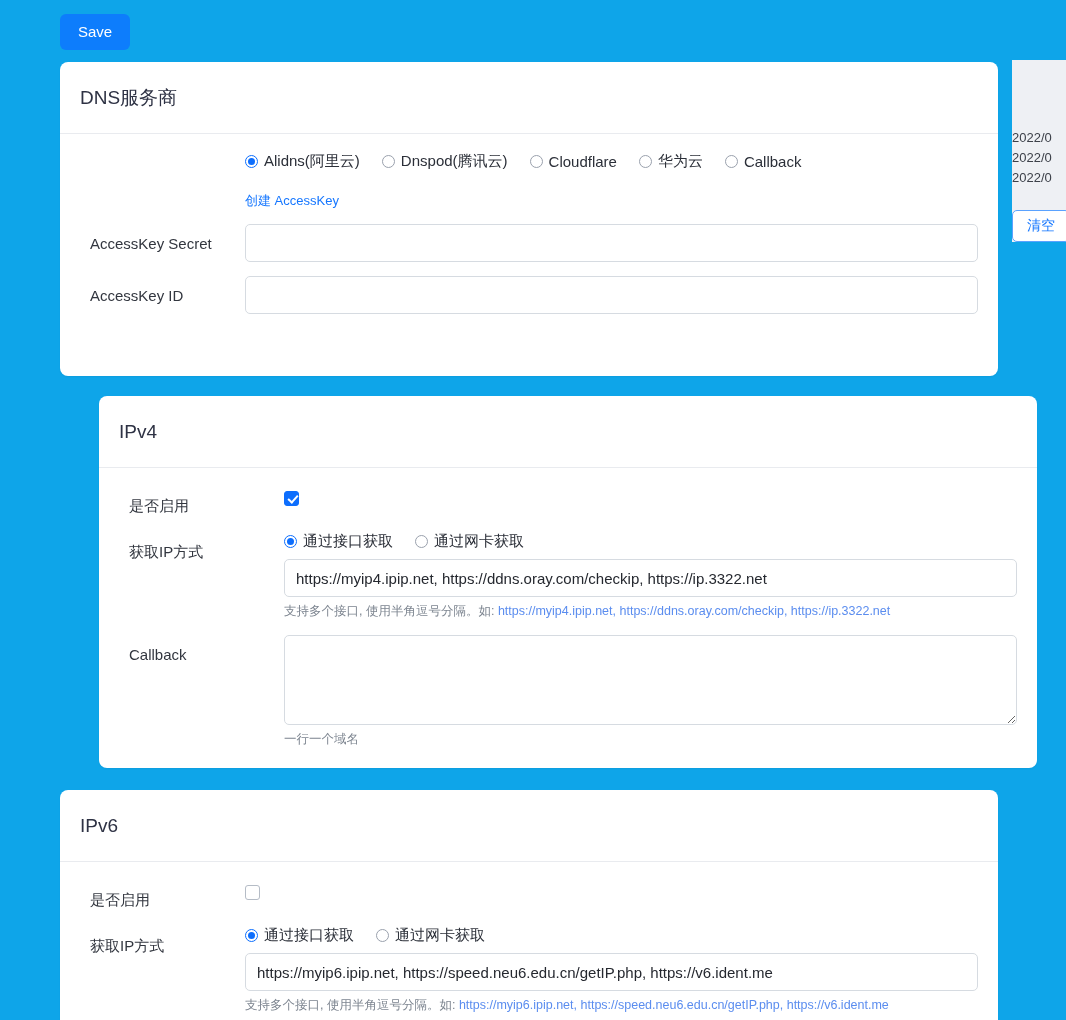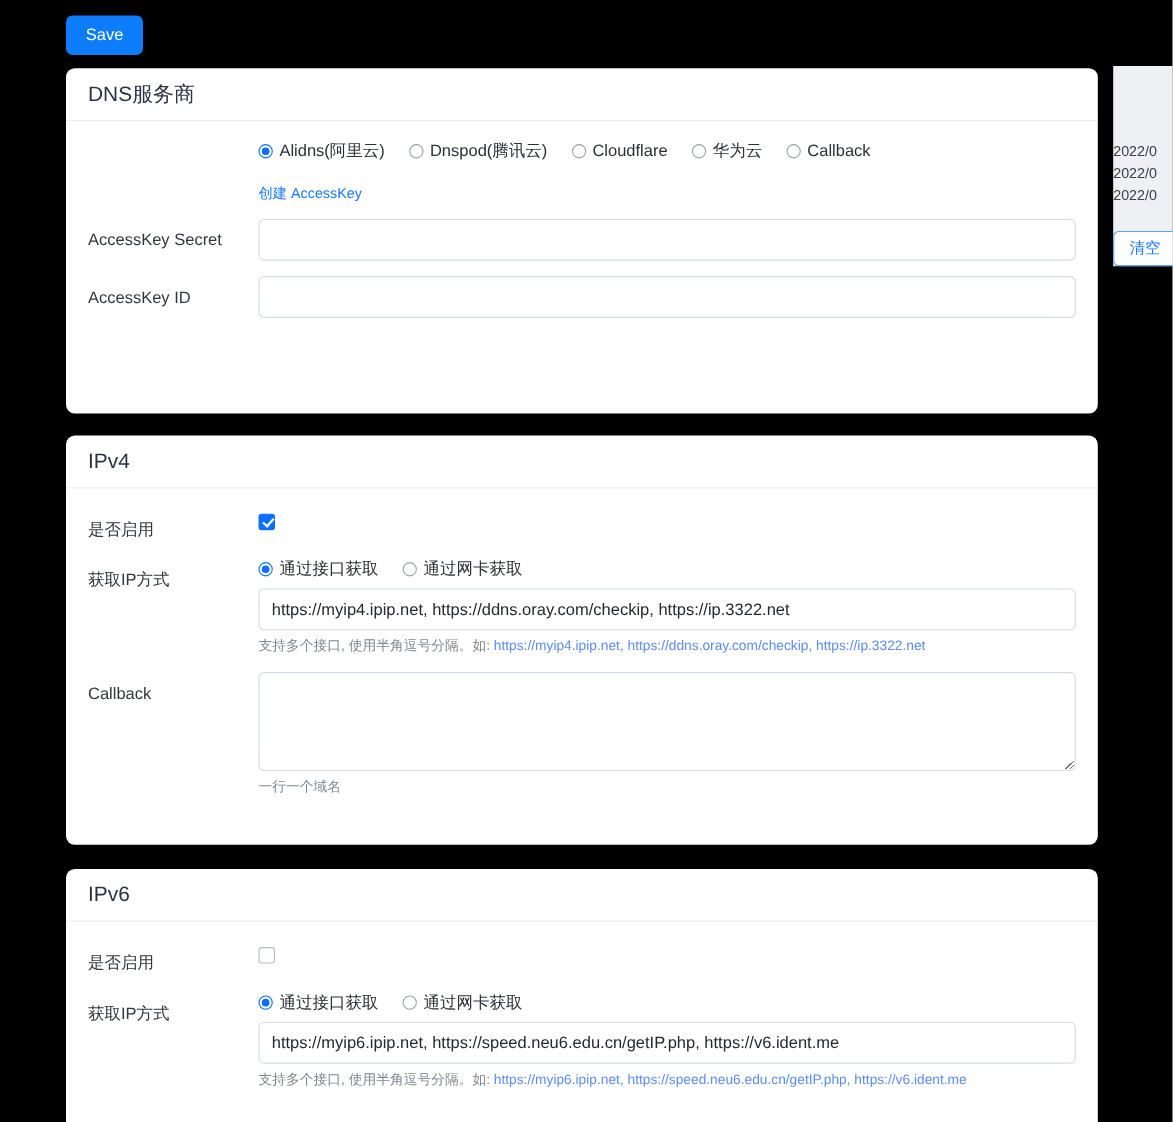--- a/index.html
+++ b/index.html
@@ -6,21 +6,21 @@
   html, body {
     margin: 0; padding: 0;
     width: 1066px; height: 1020px;
     background: #eef0f4;
     font-family: "Liberation Sans", "DejaVu Sans", sans-serif;
     overflow: hidden;
   }
   .page {
     position: relative;
     width: 1066px; height: 1020px;
-    background: #000000;
+    background: #0ea5e9;
   }
 
   
   .toolbar {
     position: absolute; left: 60px; top: 14px;
   }
   .save-btn {
     display: inline-block;
     background: #0d7dfc;
     color: #ffffff;
@@ -36,36 +36,36 @@
   
   .card {
     position: absolute;
     left: 60px;
     width: 938px;
     background: #ffffff;
     border-radius: 8px;
     box-shadow: 0 1px 2px rgba(20,30,60,.06);
   }
   .card-dns  { top: 62px;  height: 314px; }
-  .card-ipv4 { top: 396px; height: 372px; }
+  .card-ipv4 { top: 396px; height: 372px; margin-left: 39px; }
   .card-ipv6 { top: 790px; height: 260px; }
 
   .card-head {
-    height: 48px;
+    height: 72px;
     display: flex;
     align-items: center;
     padding: 0 20px;
     border-bottom: 1px solid #e9ebef;
   }
   .card-title {
     font-size: 19px;
     color: #2e3244;
     font-weight: 500;
   }
-  .card-body { padding: 18px 20px 20px 20px; }
+  .card-body { padding: 18px 20px 20px 30px; }
 
   
   .row {
     display: flex;
     align-items: flex-start;
     margin-bottom: 14px;
   }
   .row:last-child { margin-bottom: 0; }
   .row-label {
     width: 155px;

